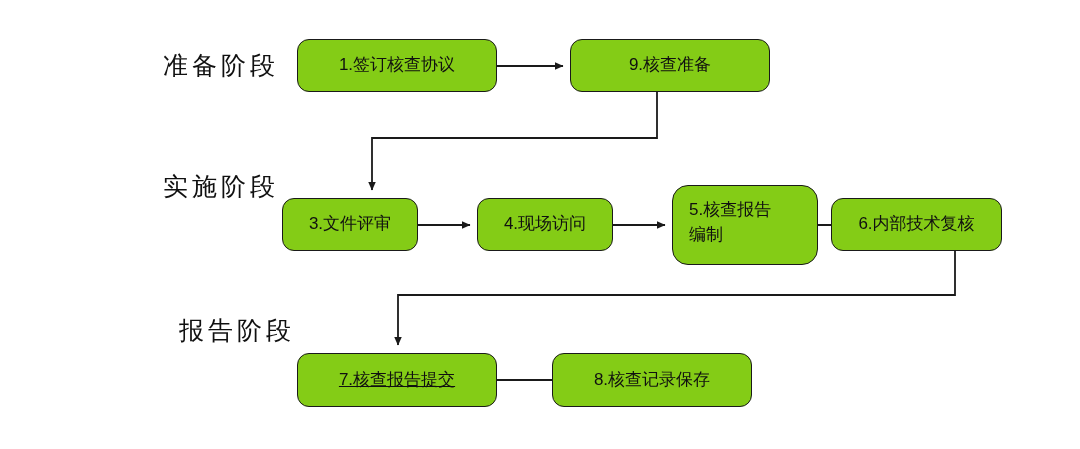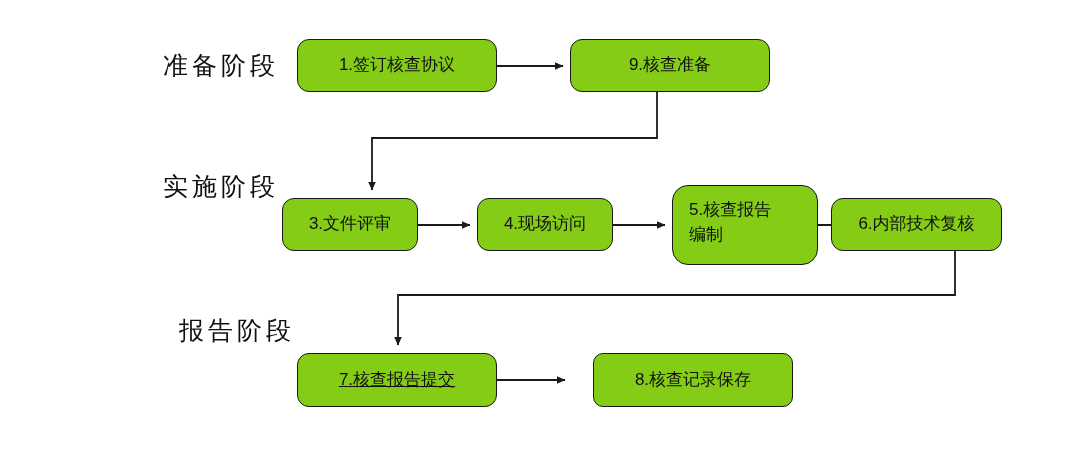--- a/index.html
+++ b/index.html
@@ -103,18 +103,18 @@
       <div class="node two-line" style="left: 672px; top: 185px; width: 146px; height: 80px; border-color: rgb(26, 26, 26); color: rgb(16, 16, 16);">
         <span class="node-text">5.核查报告
 编制</span>
       </div>
       <div class="node" style="left: 831px; top: 198px; width: 171px; height: 53px; border-color: rgb(26, 26, 26); color: rgb(16, 16, 16);">
         <span class="node-text">6.内部技术复核</span>
       </div>
       <div class="node" style="left: 297px; top: 353px; width: 200px; height: 54px; border-color: rgb(26, 26, 26); color: rgb(16, 16, 16); text-decoration: underline;">
         <span class="node-text">7.核查报告提交</span>
       </div>
-      <div class="node" style="left: 593px; top: 353px; width: 200px; height: 54px; border-color: rgb(26, 26, 26); color: rgb(16, 16, 16); border-radius: 10px;">
+      <div class="node" style="left: 552px; top: 353px; width: 200px; height: 54px; border-color: rgb(26, 26, 26); color: rgb(16, 16, 16);">
         <span class="node-text">8.核查记录保存</span>
       </div>
     </div>
 
 </div>
 
 </body></html>

